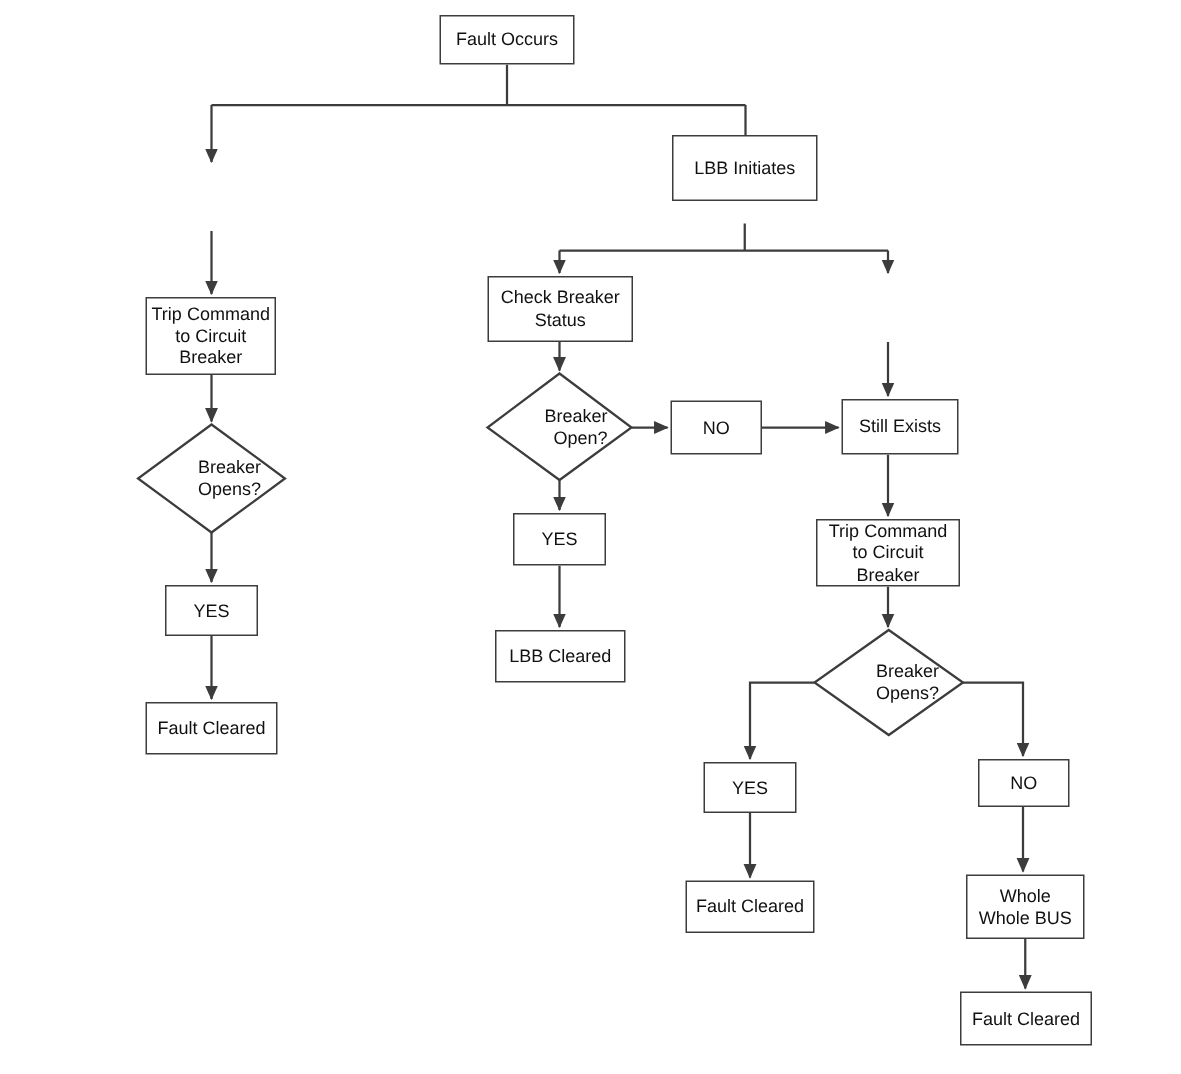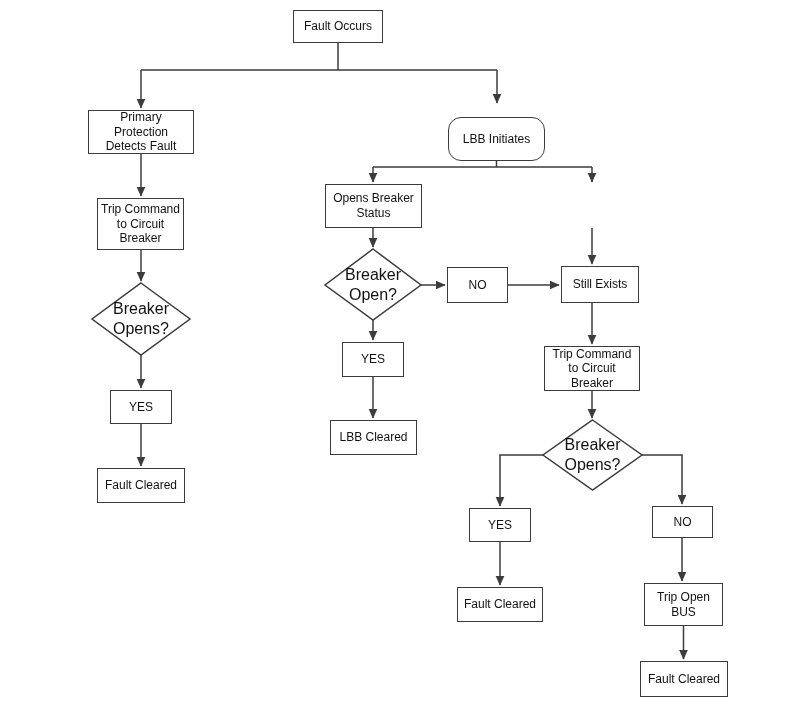--- a/index.html
+++ b/index.html
@@ -37,22 +37,22 @@
     color: #111111;
     padding: 1px 3px;
     z-index: 2;
   }
   .diamond-label {
     position: absolute;
     box-sizing: border-box;
     display: flex;
     align-items: center;
     justify-content: center;
-    text-align: center;
-    font-size: 16px;
+    text-align: right;
+    font-size: 12px;
     line-height: 1.22;
     color: #111111;
     padding: 0 16px;
     z-index: 2;
     background: transparent;
   }
 </style>
 </head>
 <body>
 
@@ -99,50 +99,49 @@
 
     <g fill="#ffffff" stroke="#3c3c3c" stroke-width="1.5">
       <polygon points="141,283 190,319 141,355 92,319"></polygon>
       <polygon points="373,249 421,285 373,320 325,285"></polygon>
       <polygon points="592.5,420 642,455 592.5,490 543,455"></polygon>
     </g>
   </svg>
 
   <div class="node" style="left:293px; top:10px; width:90px; height:33px;">Fault Occurs</div>
 
-  <div class="node" style="left:88px; top:110px; width:106px; height:44px;">Primary Protection Detects Fault</div>
 
   <div class="node" style="left:97px; top:198px; width:87px; height:52px;">Trip Command to Circuit Breaker</div>
 
   <div class="node" style="left:110px; top:390px; width:62px; height:34px;">YES</div>
 
   <div class="node" style="left:97px; top:468px; width:88px; height:35px;">Fault Cleared</div>
 
-  <div class="node" style="left:448px; top:117px; width:97px; height:44px;border-radius:13px;">LBB Initiates</div>
+  <div class="node" style="left:448px; top:90px; width:97px; height:44px;">LBB Initiates</div>
 
-  <div class="node" style="left:325px; top:184px; width:97px; height:44px;">Opens Breaker Status</div>
+  <div class="node" style="left:325px; top:184px; width:97px; height:44px;">Check Breaker Status</div>
 
 
   <div class="node" style="left:447px; top:267px; width:61px; height:36px;">NO</div>
 
   <div class="node" style="left:561px; top:266px; width:78px; height:37px;">Still Exists</div>
 
   <div class="node" style="left:342px; top:342px; width:62px; height:35px;">YES</div>
 
   <div class="node" style="left:330px; top:420px; width:87px; height:35px;">LBB Cleared</div>
 
   <div class="node" style="left:544px; top:346px; width:96px; height:45px;">Trip Command to Circuit Breaker</div>
 
   <div class="node" style="left:469px; top:508px; width:62px; height:34px;">YES</div>
 
   <div class="node" style="left:457px; top:587px; width:86px; height:35px;">Fault Cleared</div>
 
   <div class="node" style="left:652px; top:506px; width:61px; height:32px;">NO</div>
 
-  <div class="node" style="left:644px; top:583px; width:79px; height:43px;">Trip Open BUS</div>
+  <div class="node" style="left:644px; top:583px; width:79px; height:43px;">Whole Whole BUS</div>
 
   <div class="node" style="left:640px; top:661px; width:88px; height:36px;">Fault Cleared</div>
 
   <div class="diamond-label" style="left:92px; top:283px; width:98px; height:72px;">Breaker Opens?</div>
 
   <div class="diamond-label" style="left:325px; top:249px; width:96px; height:71px;">Breaker Open?</div>
 
   <div class="diamond-label" style="left:543px; top:420px; width:99px; height:70px;">Breaker Opens?</div>
 
 </div>

